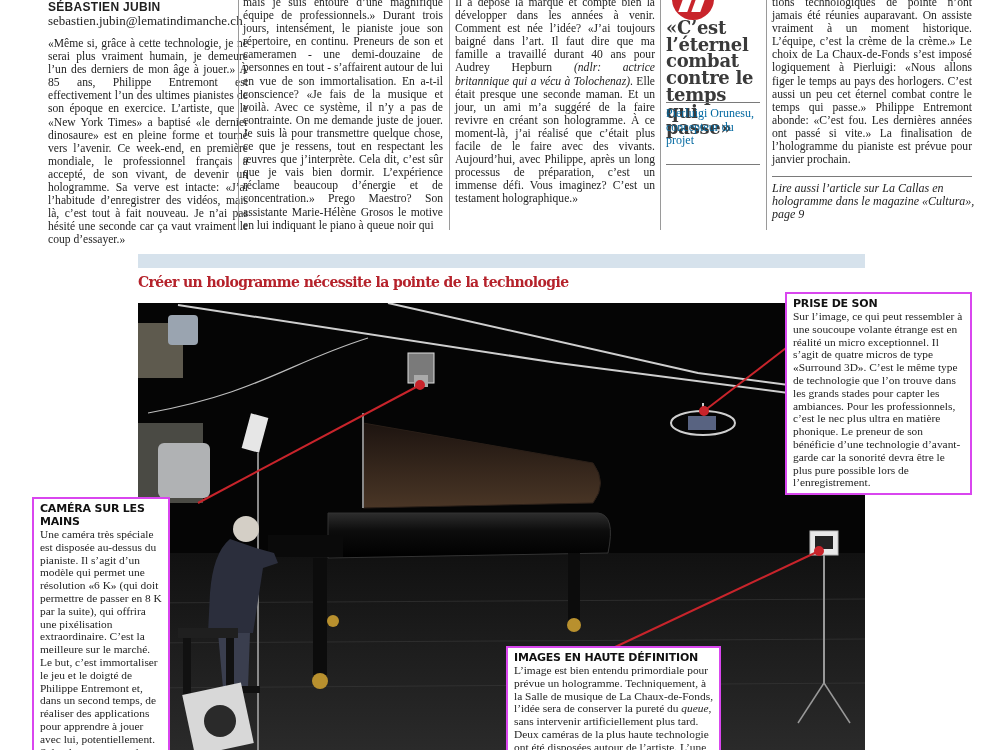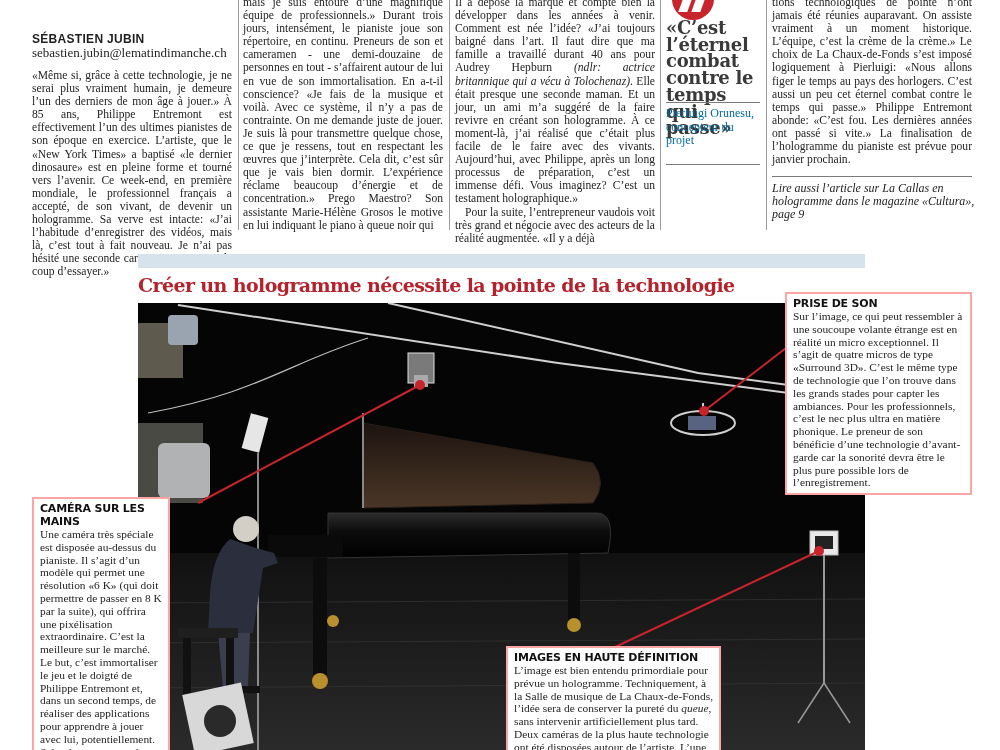--- a/index.html
+++ b/index.html
@@ -4,21 +4,21 @@
 <style>
   * { box-sizing: border-box; margin: 0; padding: 0; }
   html, body { width: 1000px; height: 750px; overflow: hidden; background: #ffffff; }
   body { position: relative; font-family: "DejaVu Serif", "Liberation Serif", serif; color: #1e1e1e; }
 
   .col { position: absolute; top: 0; font-family: "Liberation Serif", serif; font-size: 11.6px; line-height: 13.1px; color: #232323; text-align: justify; hyphens: manual; }
   .col p { margin: 0; }
   .col p.indent { text-indent: 10px; }
   .col .it { font-style: italic; }
 
-  #col1 { left: 32px; width: 200px; margin-top: 32px; }
+  #col1 { left: 48px; width: 200px; }
   #col2 { left: 243px; width: 200px; top: -4px; }
   #col3 { left: 455px; width: 200px; top: -4px; }
   #col4 { left: 772px; width: 200px; top: -4px; }
 
   .vrule { position: absolute; width: 1px; background: #9a9a9a; }
 
   .byline-name { font-family: "Liberation Sans", sans-serif; font-weight: bold; font-size: 12px; letter-spacing: 0.3px; color: #1f1f1f; line-height: 14px; }
   .byline-email { font-size: 13px; line-height: 14px; margin-bottom: 9px; }
 
   
@@ -30,26 +30,26 @@
   .quote-text { position: absolute; top: 20px; left: 2px; width: 96px; font-family: "DejaVu Serif", serif; font-weight: bold; font-size: 18px; line-height: 16.7px; color: #3a3a3a; letter-spacing: -0.3px; }
   .quote-rule1 { position: absolute; left: 2px; top: 102px; width: 94px; height: 1px; background: #7a7a7a; }
   .quote-author { position: absolute; left: 2px; top: 107px; width: 96px; font-family: "Liberation Serif", serif; font-size: 12px; line-height: 13.5px; color: #0369a1; }
   .quote-rule2 { position: absolute; left: 2px; top: 164px; width: 94px; height: 1px; background: #7a7a7a; }
 
   .see-also-rule { position: absolute; left: 772px; top: 176px; width: 200px; height: 1px; background: #7a7a7a; }
   .see-also { position: absolute; left: 772px; top: 182px; width: 210px; font-family: "Liberation Serif", serif; font-style: italic; font-size: 12px; line-height: 13.1px; color: #232323; }
 
   
   .band { position: absolute; left: 138px; top: 254px; width: 727px; height: 14px; background: #d6e2ec; }
-  .info-title { position: absolute; left: 138px; top: 274px; font-family: "DejaVu Serif", serif; font-weight: bold; font-size: 19px; letter-spacing: -0.6px; color: #b5222b; white-space: nowrap; }
+  .info-title { position: absolute; left: 138px; top: 274px; font-family: "DejaVu Serif", serif; font-weight: bold; font-size: 14px; letter-spacing: -0.6px; color: #b5222b; white-space: nowrap; }
 
   .photo { position: absolute; left: 138px; top: 303px; width: 727px; height: 447px; background: #050505; overflow: hidden; }
   .photo svg { position: absolute; left: 0; top: 0; }
 
-  .callout { position: absolute; background: #ffffff; border: 2px solid #fca5a5; padding: 3px 5px 4px 6px; font-family: "Liberation Serif", serif; font-size: 11.4px; line-height: 12.8px; color: #232323; }
+  .callout { position: absolute; background: #ffffff; border: 2px solid #d946ef; padding: 3px 5px 4px 6px; font-family: "Liberation Serif", serif; font-size: 11.4px; line-height: 12.8px; color: #232323; }
   .callout h3 { font-family: "DejaVu Sans", sans-serif; font-weight: bold; font-size: 11px; line-height: 13px; color: #111; letter-spacing: -0.2px; margin-bottom: 0; }
   .callout .it { font-style: italic; }
   #callout-son { left: 785px; top: 292px; width: 187px; }
   #callout-camera { left: 32px; top: 497px; width: 138px; }
   #callout-images { left: 506px; top: 646px; width: 215px; height: 110px; }
 </style>
 </head>
 <body>
 
 <div id="col1" class="col">
@@ -61,21 +61,20 @@
 <div class="vrule" style="left:238px; top:0; height:230px;"></div>
 
 <div id="col2" class="col">
   <p>mais je suis entouré d’une magnifique équipe de professionnels.» Durant trois jours, intensément, le pianiste joue son répertoire, en continu. Preneurs de son et cameramen - une demi-douzaine de personnes en tout - s’affairent autour de lui en vue de son immortalisation. En a-t-il conscience? «Je fais de la musique et voilà. Avec ce système, il n’y a pas de contrainte. On me demande juste de jouer. Je suis là pour transmettre quelque chose, ce que je ressens, tout en respectant les œuvres que j’interprète. Cela dit, c’est sûr que je vais bien dormir. L’expérience réclame beaucoup d’énergie et de concentration.» Prego Maestro? Son assistante Marie-Hélène Grosos le motive en lui indiquant le piano à queue noir qui</p>
 </div>
 
 <div class="vrule" style="left:449px; top:0; height:230px;"></div>
 
 <div id="col3" class="col">
   <p><span>Il a déposé la marque et compte bien la développer dans les années à venir. Comment est née l’idée? «J’ai toujours baigné dans l’art. Il faut dire que ma famille a travaillé durant 40 ans pour Audrey Hepburn </span><span class="it">(ndlr: actrice britannique qui a vécu à Tolochenaz)</span><span>. Elle était presque une seconde maman. Et un jour, un ami m’a suggéré de la faire revivre en créant son hologramme. À ce moment-là, j’ai réalisé que c’était plus facile de le faire avec des vivants. Aujourd’hui, avec Philippe, après un long processus de préparation, c’est un immense défi. Vous imaginez? C’est un testament holographique.»</span></p>
-  <p class="indent">Pour la suite, l’entrepreneur vaudois voit très grand et négocie avec des acteurs de la réalité augmentée. «Il y a déjà</p>
 </div>
 
 <div class="vrule" style="left:660px; top:0; height:230px;"></div>
 
 <div id="quote">
   <div class="quote-badge"></div>
   <div class="quote-text">«C’est l’éternel combat contre le temps qui passe»</div>
   <div class="quote-rule1"></div>
   <div class="quote-author">Pierluigi Orunesu, concepteur du projet</div>
   <div class="quote-rule2"></div>

